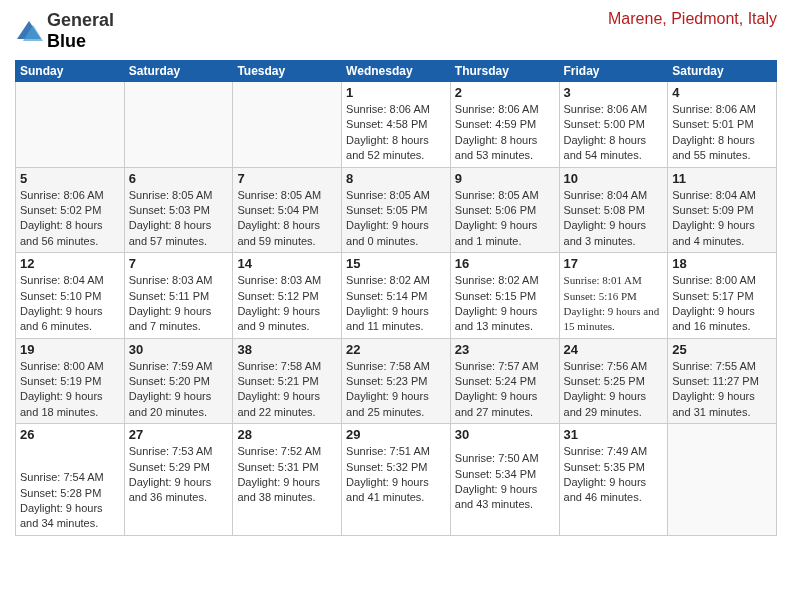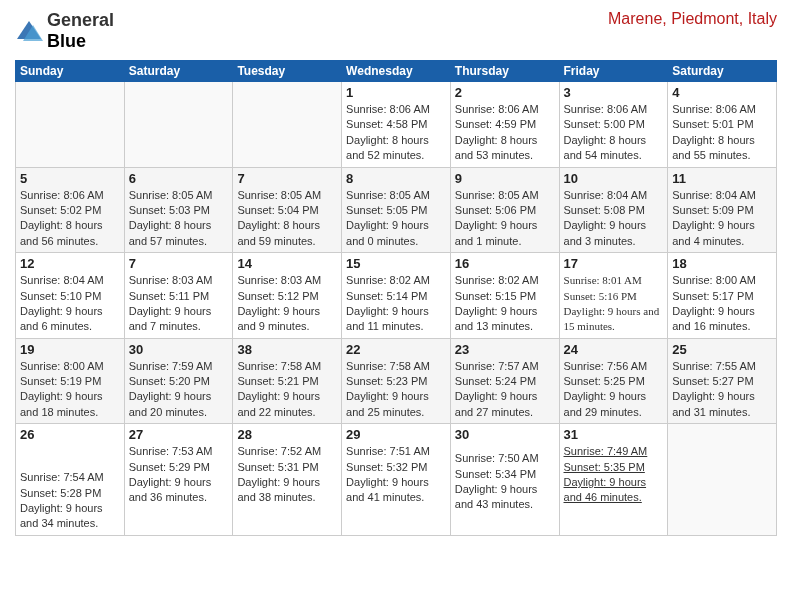--- a/index.html
+++ b/index.html
@@ -277,21 +277,21 @@
           </td>
           <td>
             <span class="day-num">24</span>
             <div class="cell-text" style="white-space: pre-line;">Sunrise: 7:56 AM
 Sunset: 5:25 PM
 Daylight: 9 hours and 29 minutes.</div>
           </td>
           <td>
             <span class="day-num">25</span>
             <div class="cell-text" style="white-space: pre-line;">Sunrise: 7:55 AM
-Sunset: 5:27 PM
+Sunset: 11:27 PM
 Daylight: 9 hours and 31 minutes.</div>
           </td>
         </tr>
         <tr>
           <td>
             <span class="day-num">26</span>
             <div class="cell-text" style="white-space: pre-line; margin-top: 28px;">Sunrise: 7:54 AM
 Sunset: 5:28 PM
 Daylight: 9 hours and 34 minutes.</div>
           </td>
@@ -314,21 +314,21 @@
 Daylight: 9 hours and 41 minutes.</div>
           </td>
           <td>
             <span class="day-num">30</span>
             <div class="cell-text" style="white-space: pre-line; margin-top: 9px;">Sunrise: 7:50 AM
 Sunset: 5:34 PM
 Daylight: 9 hours and 43 minutes.</div>
           </td>
           <td>
             <span class="day-num">31</span>
-            <div class="cell-text" style="white-space: pre-line; text-decoration: underline;">Sunrise: 7:49 AM
+            <div class="cell-text" style="white-space: pre-line;">Sunrise: 7:49 AM
 Sunset: 5:35 PM
 Daylight: 9 hours and 46 minutes.</div>
           </td>
           <td class="empty-cell"></td>
         </tr>
       </tbody>
   </table>
 </div>
 
 </body></html>

